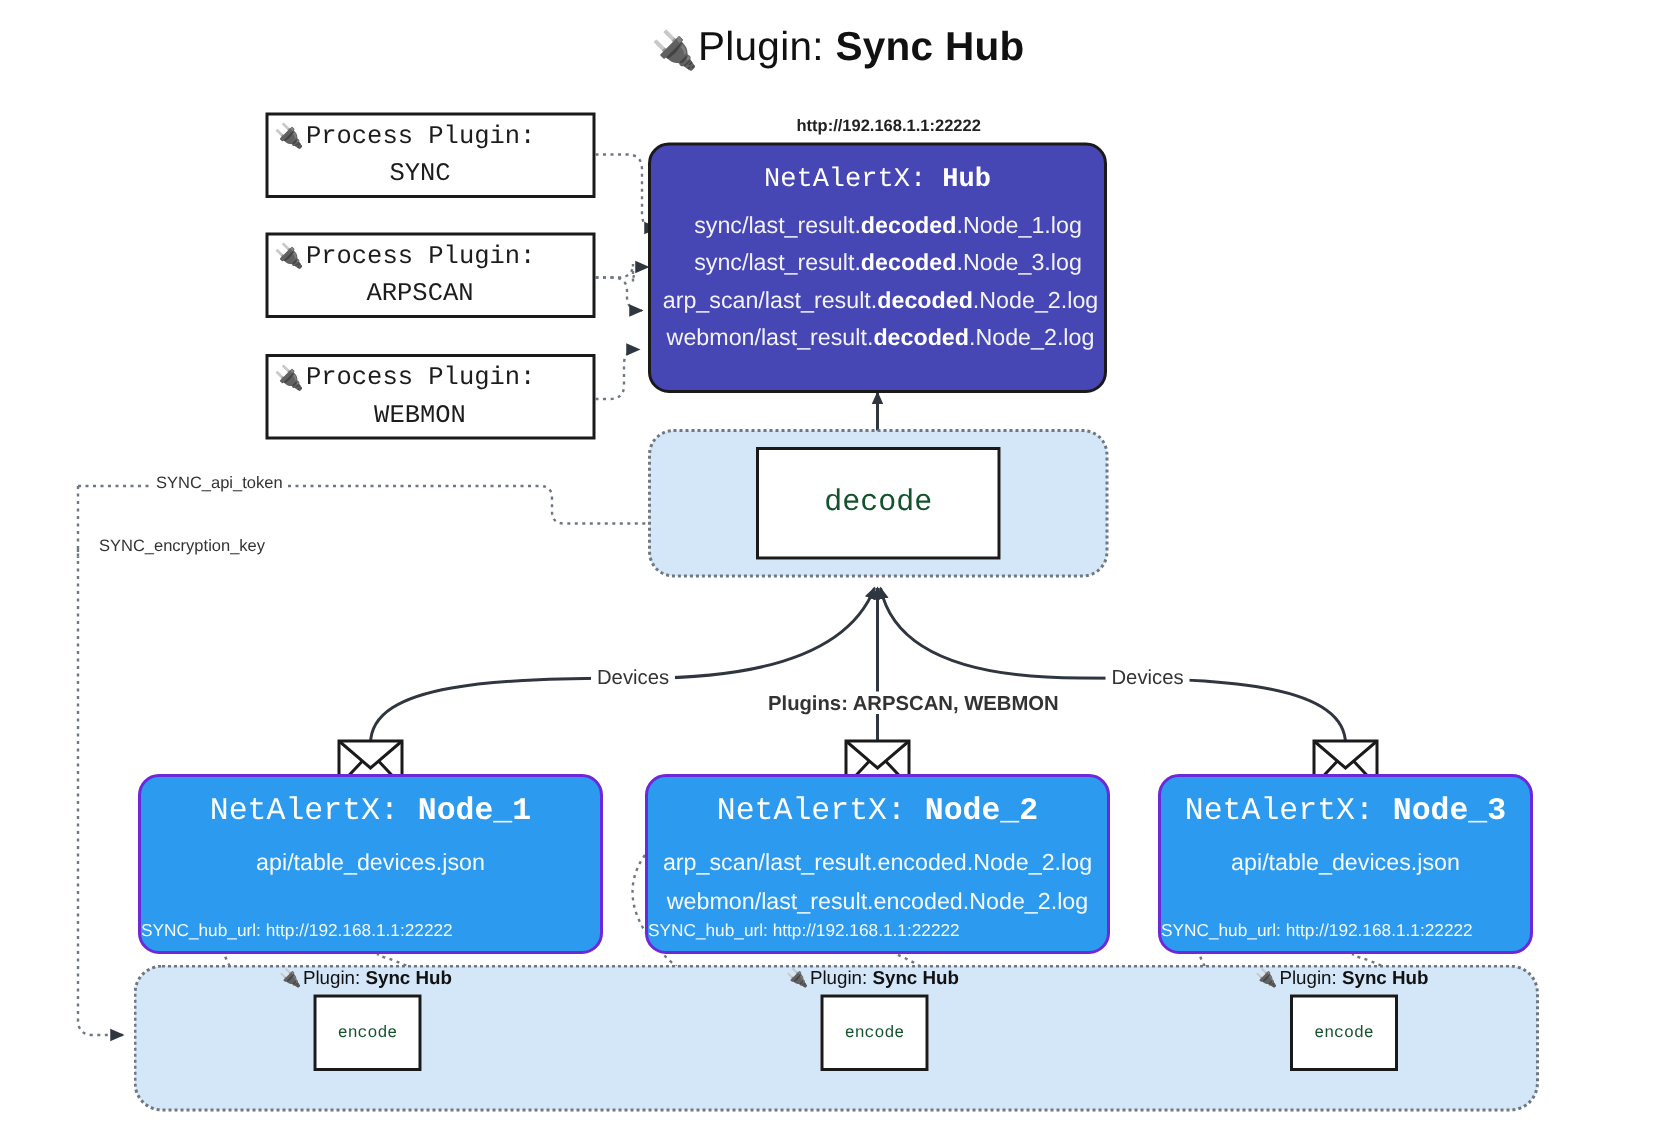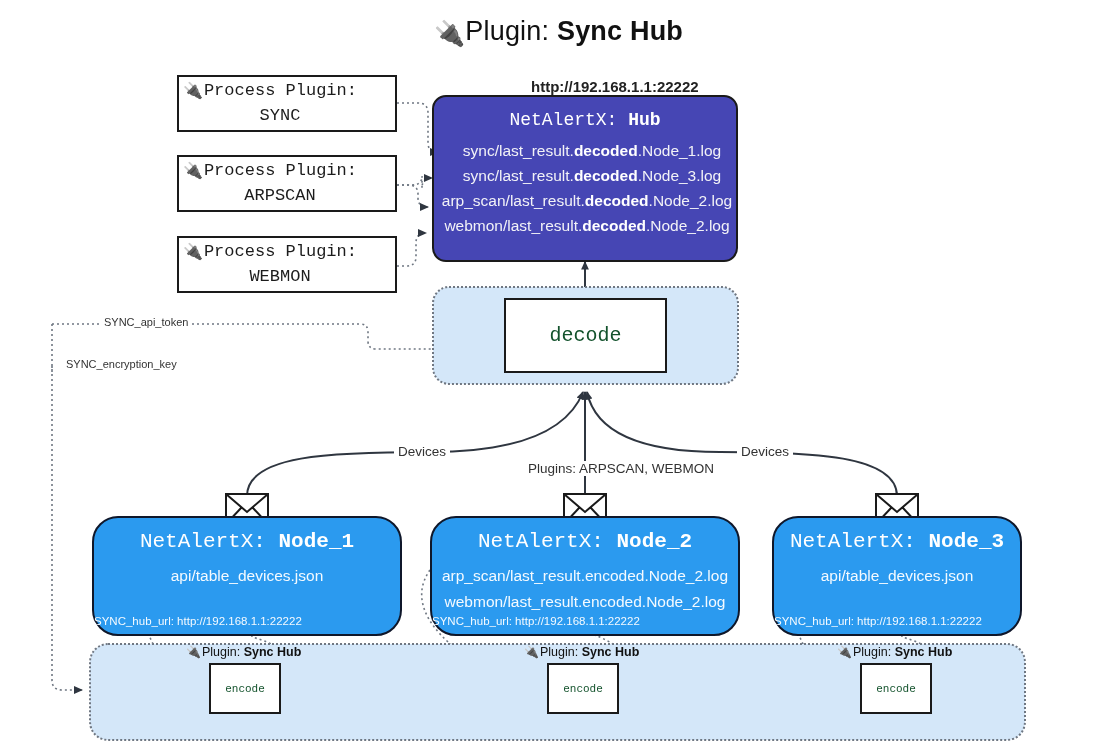--- a/index.html
+++ b/index.html
@@ -36,41 +36,41 @@
   .hub .rows div{font-size:15.5px;line-height:1.62;color:#f2f2f7;white-space:nowrap;text-align:center;}
   .hub .rows b{font-weight:bold;color:#ffffff;}
 
   .decodewrap{background:#d4e7f9;border-radius:16px;
               outline:2px dotted #6f7782;outline-offset:-1px;}
   .codebox{border:2px solid #1a1a1a;background:#ffffff;
            display:flex;align-items:center;justify-content:center;
            font-family:"Liberation Mono","DejaVu Sans Mono",monospace;
            color:#14532d;}
 
-  .node{border:2px solid #0f172a;background:#2b9aef;border-radius:26px;
+  .node{border:2px solid #6d28d9;background:#2b9aef;border-radius:14px;
         color:#ffffff;}
   .node .hdr{font-family:"Liberation Mono","DejaVu Sans Mono",monospace;
              font-size:21px;text-align:center;margin-top:12px;}
   .node .hdr b{font-weight:bold;}
   .node .lines{margin-top:10px;text-align:center;}
   .node .lines div{font-size:15.5px;line-height:1.68;color:#f4faff;white-space:nowrap;}
   .node .foot{position:absolute;left:0;right:0;bottom:7px;text-align:left;
               font-size:11.5px;color:#f4faff;white-space:nowrap;}
 
   .botwrap{background:#d4e7f9;border-radius:18px;
            outline:2px dotted #6f7782;outline-offset:-1px;}
   .plugcap{position:absolute;font-size:12.5px;color:#111;white-space:nowrap;}
   .plugcap b{font-weight:bold;}
   .plugcap .glyph{font-family:"DejaVu Sans",sans-serif;font-size:12px;margin-right:1px;}
 
   .edgelabel{position:absolute;font-size:13.5px;color:#333;white-space:nowrap;
              background:#ffffff;padding:0 4px;}
   .tokenlabel{position:absolute;font-size:11px;color:#333;white-space:nowrap;
               background:#ffffff;padding:0 4px;}
-  .urllabel{position:absolute;font-size:15px;color:#222;white-space:nowrap;
+  .urllabel{position:absolute;font-size:11px;color:#222;white-space:nowrap;
             font-weight:bold;}
 </style>
 </head>
 <body>
 
 <div id="stage">
 
   <svg class="layer">
     <defs>
       <marker id="arrowSolid" markerWidth="9" markerHeight="9" refX="7.5" refY="4.5" orient="auto" markerUnits="userSpaceOnUse">
@@ -167,21 +167,21 @@
   </div>
 
   <div class="box decodewrap" style="left:433px;top:287px;width:305px;height:97px;"></div>
   <div class="box codebox" style="left:504px;top:298px;width:163px;height:75px;font-size:20px;">decode</div>
 
   <div class="tokenlabel" style="left:100px;top:316px;">SYNC_api_token</div>
   <div class="tokenlabel" style="left:62px;top:358px;">SYNC_encryption_key</div>
 
   <div class="edgelabel" style="left:394px;top:444px;">Devices</div>
   <div class="edgelabel" style="left:737px;top:444px;">Devices</div>
-  <div class="edgelabel" style="left:524px;top:461px;">Plugins: ARPSCAN, WEBMON</div>
+  <div class="edgelabel" style="left:508px;top:461px;font-weight:bold;">Plugins: ARPSCAN, WEBMON</div>
 
   <div class="box node" style="left:92px;top:516px;width:310px;height:120px;">
     <div class="hdr"><span>NetAlertX: </span><b>Node_1</b></div>
     <div class="lines">
       <div>api/table_devices.json</div>
     </div>
     <div class="foot">SYNC_hub_url: http://192.168.1.1:22222</div>
   </div>
 
   <div class="box node" style="left:430px;top:516px;width:310px;height:120px;">

